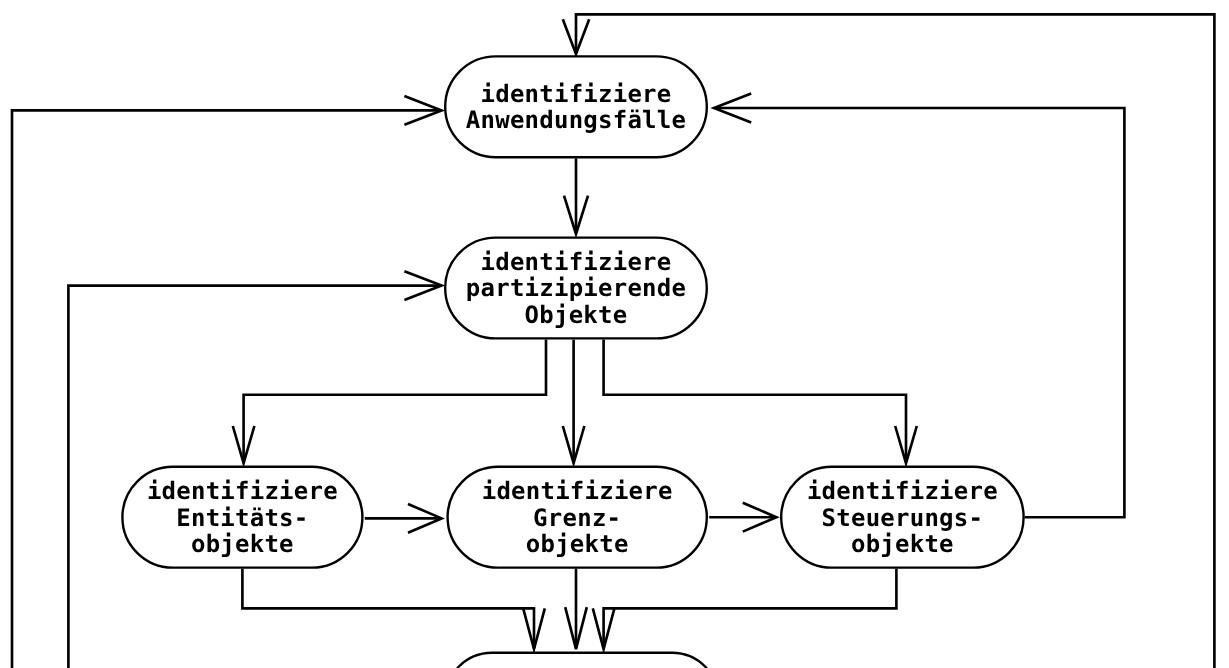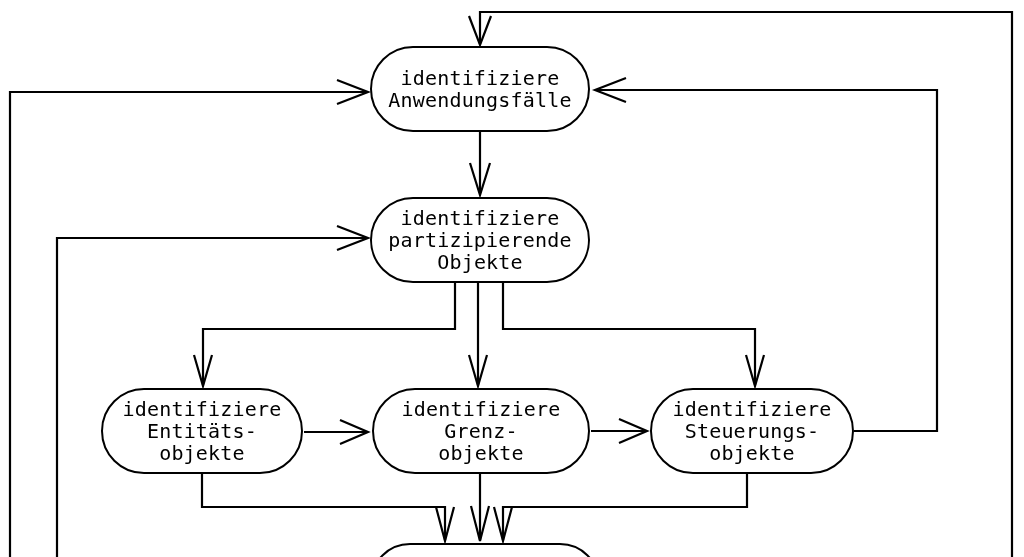--- a/index.html
+++ b/index.html
@@ -30,21 +30,21 @@
     border: 2.4px solid #000000;
     border-radius: 43px;
     display: flex;
     align-items: center;
     justify-content: center;
   }
   .node .label {
     font-family: "DejaVu Sans Mono", monospace;
     font-size: 20px;
     line-height: 22px;
-    font-weight: 400;
+    font-weight: 700;
     color: #000000;
     text-align: center;
     white-space: pre-line;
     letter-spacing: 0.2px;
   }
   #node-bottom-partial { border-radius: 40px; }
 </style>
 </head>
 <body>
 

